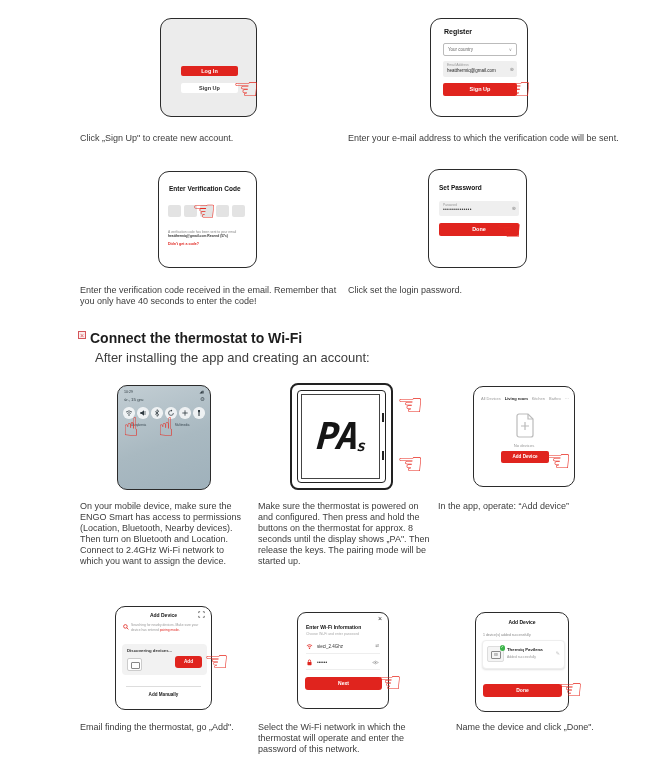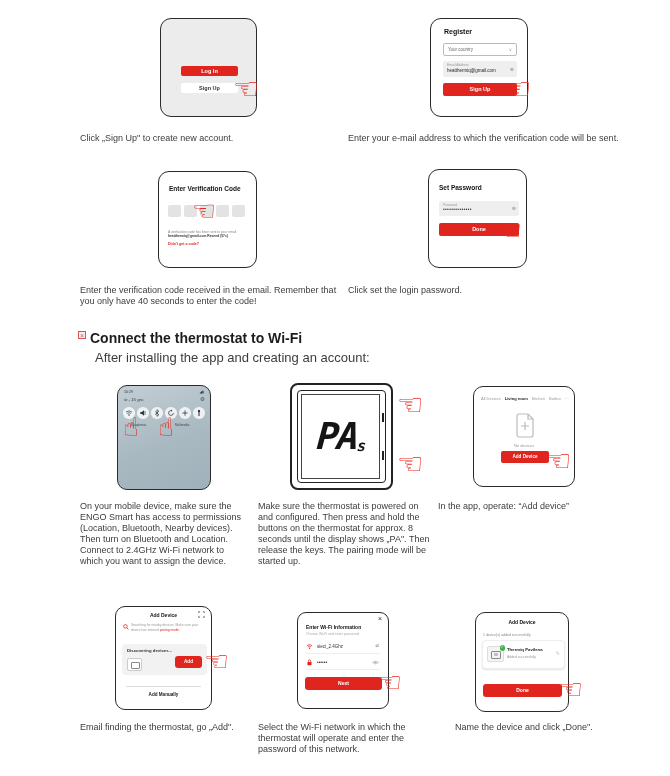--- a/index.html
+++ b/index.html
@@ -236,13 +236,13 @@
     <span class="abs" style="left:24px;top:6px;font-size:4.3px;font-weight:bold;color:#222;">Thermiq Pavilena</span>
     <span class="abs" style="left:24px;top:14px;font-size:3.4px;color:#999;">Added successfully</span>
     <span class="abs" style="right:4px;top:9px;font-size:5px;color:#bbb;font-family:'DejaVu Sans',sans-serif;">✎</span>
   </div>
   <div class="btn-red" style="left:7px;top:71px;width:79px;height:13px;font-size:5px;line-height:13px;border-radius:3px;">Done</div>
 </div>
 <span class="hand" style="left:558px;top:676px;font-size:28px;">☜</span>
 
 <div class="caption" style="left:80px;top:722px;width:172px;">Email finding the thermostat, go „Add".</div>
 <div class="caption" style="left:258px;top:722px;width:176px;">Select the Wi-Fi network in which the thermostat will operate and enter the password of this network.</div>
-<div class="caption" style="left:455px;top:722px;width:212px;">Name the device and click „Done".</div>
+<div class="caption" style="left:419px;top:722px;width:212px;text-align:center;">Name the device and click „Done".</div>
 
 </body></html>

